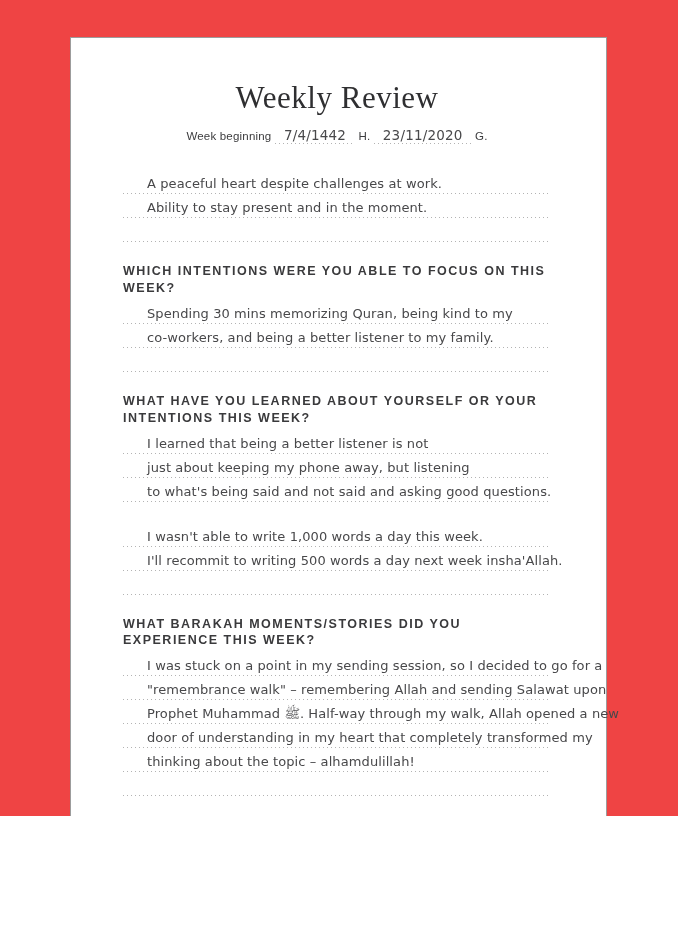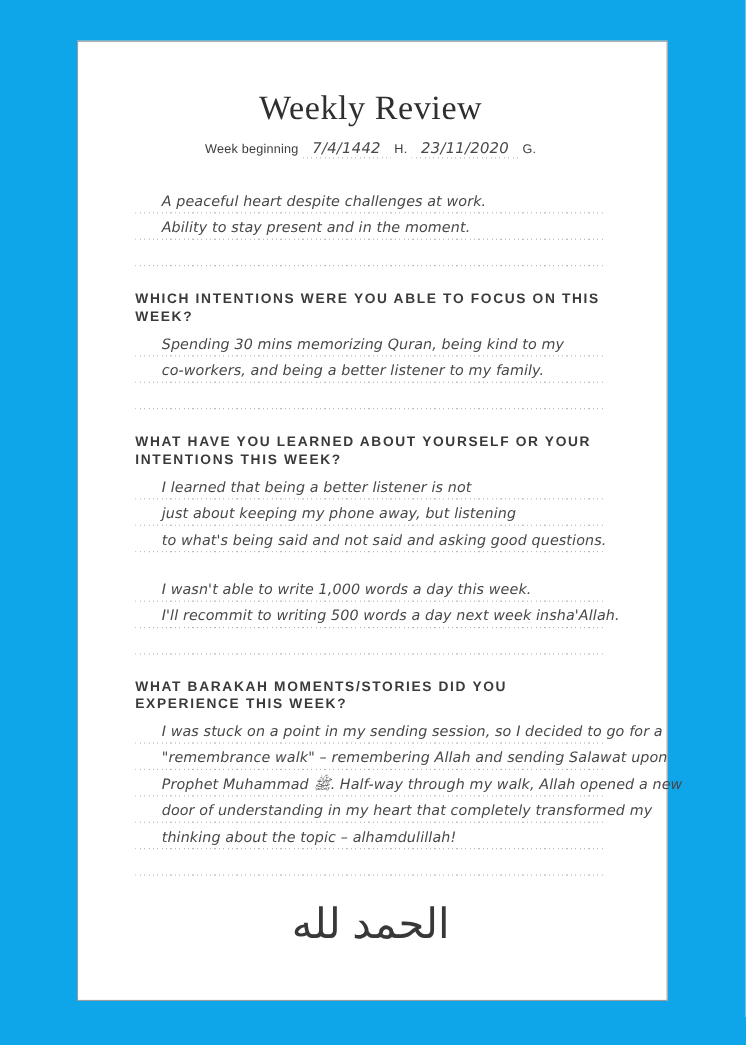--- a/index.html
+++ b/index.html
@@ -1,20 +1,20 @@
 <!DOCTYPE html>
 <html><head>
 <meta charset="utf-8">
 <style>
   html, body { margin: 0; padding: 0; background: #ffffff; }
   #stage {
     position: relative;
     width: 678px;
-    height: 950px;
-    background: #0ea5e9;
+    height: 816px;
+    background: #ef4444;
     overflow: hidden;
     font-family: "Liberation Sans", sans-serif;
   }
   .page-card {
     position: absolute;
     left: 70px;
     top: 37px;
     width: 537px;
     height: 873px;
     box-sizing: border-box;
@@ -34,21 +34,20 @@
   .week-line {
     text-align: center;
     margin-bottom: 26px;
     font-size: 11.5px;
     letter-spacing: 0.2px;
     color: #3c3c3e;
     white-space: nowrap;
   }
   .hand {
     font-family: "DejaVu Sans", sans-serif;
-    font-style: italic;
     color: #48484a;
   }
   .date-field {
     display: inline-block;
     font-size: 13.5px;
     line-height: 14px;
     padding: 0 9px 2px 9px;
     background-image: repeating-linear-gradient(to right, #b3b3b3 0 1px, transparent 1px 4px);
     background-position: left bottom;
     background-size: 100% 1px;

